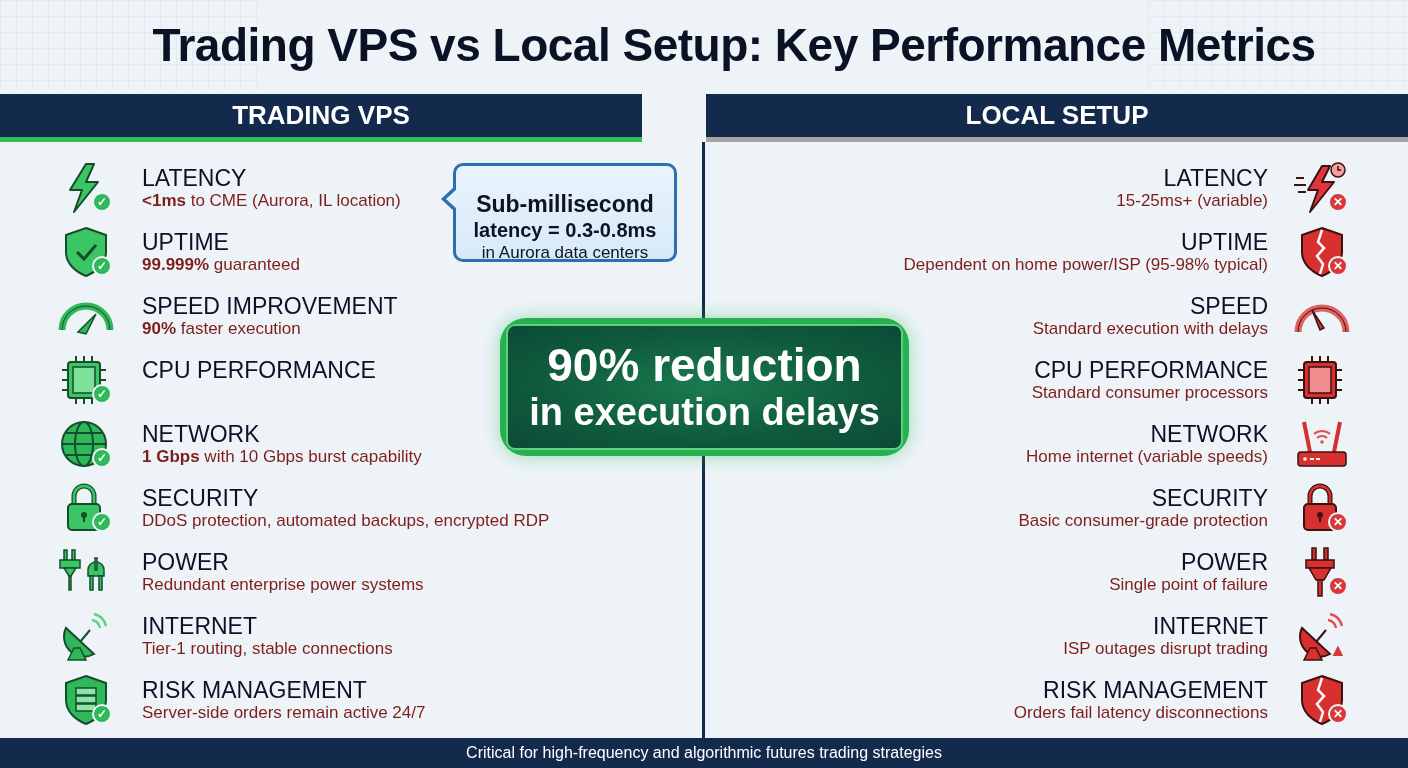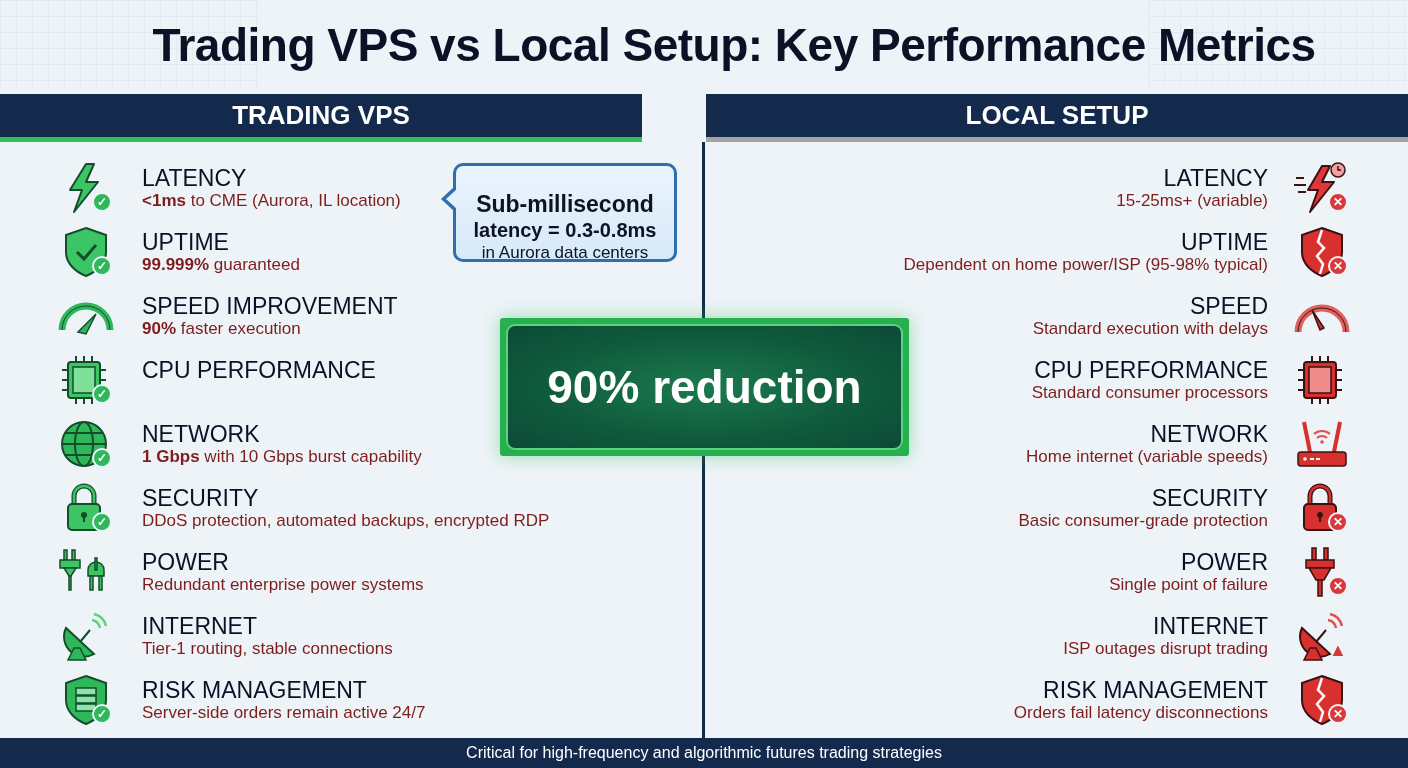--- a/index.html
+++ b/index.html
@@ -77,21 +77,21 @@
   .callout::after {
     content: ""; position: absolute; left: -10px; top: 23px;
     border-top: 10px solid transparent; border-bottom: 10px solid transparent;
     border-right: 11px solid #e6f1fc;
   }
   .callout .c1 { font-weight: 700; font-size: 23px; line-height: 28px; }
   .callout .c2 { font-weight: 700; font-size: 20px; line-height: 24px; }
   .callout .c3 { font-size: 17px; line-height: 22px; }
   .hero {
     position: absolute; left: 500px; top: 318px; width: 409px; height: 138px;
-    border-radius: 3px; background: #27b050; padding: 6px;
+    border-radius: 26px; background: #27b050; padding: 6px;
     box-shadow: 0 0 18px rgba(47,191,85,0.45);
   }
   .hero-inner {
     width: 100%; height: 100%; border-radius: 9px;
     background: radial-gradient(ellipse at center, #1b7a4e 0%, #0f5a3c 60%, #0c4a37 100%);
     border: 2px solid #5bd27e;
     display: flex; flex-direction: column; align-items: center; justify-content: center;
     color: #ffffff; font-weight: 700;
   }
   .hero .h1 { font-size: 46px; line-height: 50px; }
@@ -407,16 +407,17 @@
 
 <div class="callout">
   <div class="c1">Sub-millisecond</div>
   <div class="c2">latency = 0.3-0.8ms</div>
   <div class="c3">in Aurora data centers</div>
 </div>
 
 <div class="hero">
   <div class="hero-inner">
     <div class="h1">90% reduction</div>
+    <div class="h2">in execution delays</div>
   </div>
 </div>
 
 <div class="footer">Critical for high-frequency and algorithmic futures trading strategies</div>
 
 </body></html>

